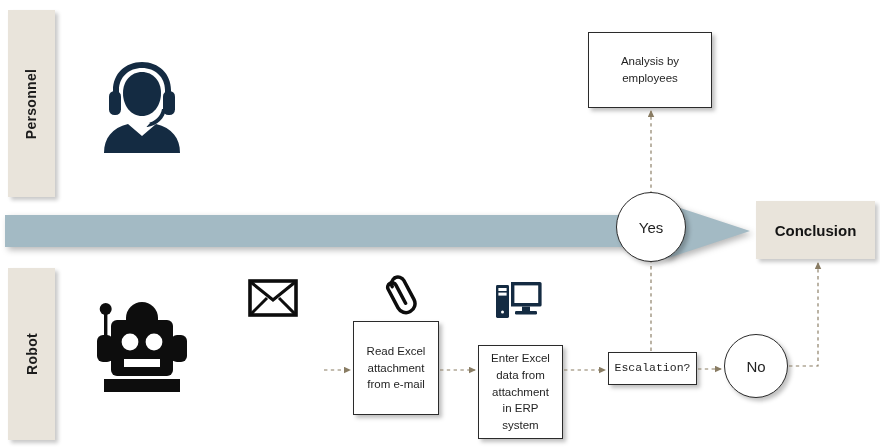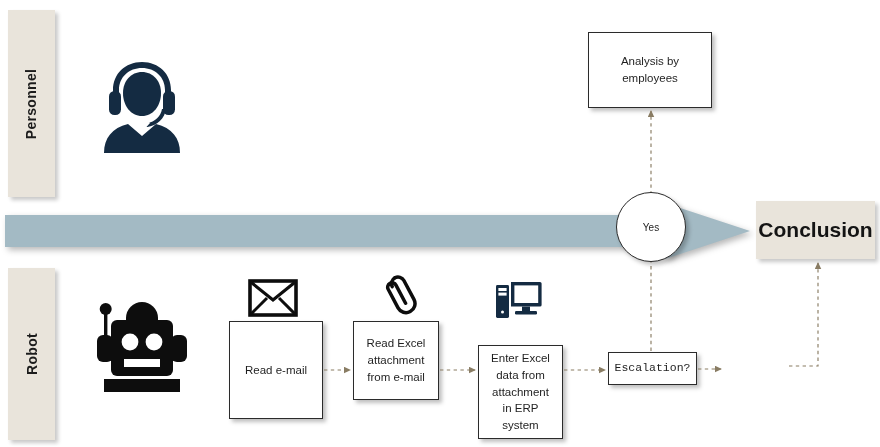--- a/index.html
+++ b/index.html
@@ -64,46 +64,46 @@
     font-size: 11.5px;
     line-height: 1.45;
     color: #1f1f1f;
     padding: 2px 5px;
     font-family: "Liberation Sans", sans-serif;
   }
   .node-box span { display: block; white-space: pre-line; }
 
   #box-analysis   { left: 588px; top: 32px;  width: 124px; height: 76px; }
   #box-read-email { left: 229px; top: 321px; width: 94px;  height: 98px; }
-  #box-read-excel { left: 353px; top: 321px; width: 86px;  height: 79px; }
+  #box-read-excel { left: 353px; top: 321px; width: 86px;  height: 94px; }
   #box-enter-erp  { left: 478px; top: 325px; width: 85px;  height: 94px; margin-top: 20px; }
   #box-escalation { left: 608px; top: 352px; width: 89px;  height: 33px; font-family: Liberation Mono, monospace; }
 
   
   #box-conclusion {
     position: absolute;
     left: 756px; top: 201px; width: 119px; height: 58px;
     background: #E9E4DB;
     border: none;
     box-shadow: 3px 3px 4px rgba(0,0,0,0.22);
     display: flex; align-items: center; justify-content: center;
-    font-weight: bold; font-size: 21px; color: #141414;
+    font-weight: bold; font-size: 15px; color: #141414;
     box-sizing: border-box;
     font-family: "Liberation Sans", sans-serif;
   }
 
   
   .node-circle {
     position: absolute;
     background: #ffffff;
     border: 1.4px solid #2b2b2b;
     border-radius: 50%;
     box-shadow: 3px 3px 4px rgba(0,0,0,0.25);
     display: flex; align-items: center; justify-content: center;
-    font-size: 10px; color: #1f1f1f;
+    font-size: 15px; color: #1f1f1f;
     box-sizing: border-box;
     font-family: "Liberation Sans", sans-serif;
   }
   #circle-yes { left: 616px; top: 192px; width: 70px; height: 70px; z-index: 6; }
   #circle-no  { left: 724px; top: 334px; width: 64px; height: 64px; }
 
   
   #connectors {
     position: absolute; left: 0; top: 0;
     width: 880px; height: 447px;
@@ -159,23 +159,20 @@
 
   <div class="node-box" id="box-analysis">
     <span>Analysis by
 employees</span>
   </div>
 
   <div id="box-conclusion">
     <span>Conclusion</span>
   </div>
 
-  <div class="node-box" id="box-read-email">
-    <span>Read e-mail</span>
-  </div>
 
   <div class="node-box" id="box-read-excel">
     <span>Read Excel
 attachment
 from e-mail</span>
   </div>
 
   <div class="node-box" id="box-enter-erp">
     <span>Enter Excel
 data from
@@ -185,20 +182,23 @@
   </div>
 
   <div class="node-box" id="box-escalation">
     <span>Escalation?</span>
   </div>
 
   <div class="node-circle" id="circle-yes">
     <span>Yes</span>
   </div>
 
+  <div class="node-circle" id="circle-no">
+    <span>No</span>
+  </div>
 
   <svg class="icon-abs" id="icon-person" viewBox="0 0 88 100">
     <g fill="#142B42">
       <path d="M44,6 C27,6 15,18 15,34 L15,40 L21,40 L21,34 C21,21 31,12 44,12
                C57,12 67,21 67,34 L67,40 L73,40 L73,34 C73,18 61,6 44,6 Z"></path>
       <rect x="11" y="35" width="12" height="24" rx="5.5"></rect>
       <rect x="65" y="35" width="12" height="24" rx="5.5"></rect>
       <path d="M44,16 C33,16 25,25 25,37 C25,50 33,60 44,60 C55,60 63,50 63,37
                C63,25 55,16 44,16 Z"></path>
       <path d="M64,53 C63,60 57,66 49,67 L49,71 C59,70 67,62 68,53 Z"></path>

